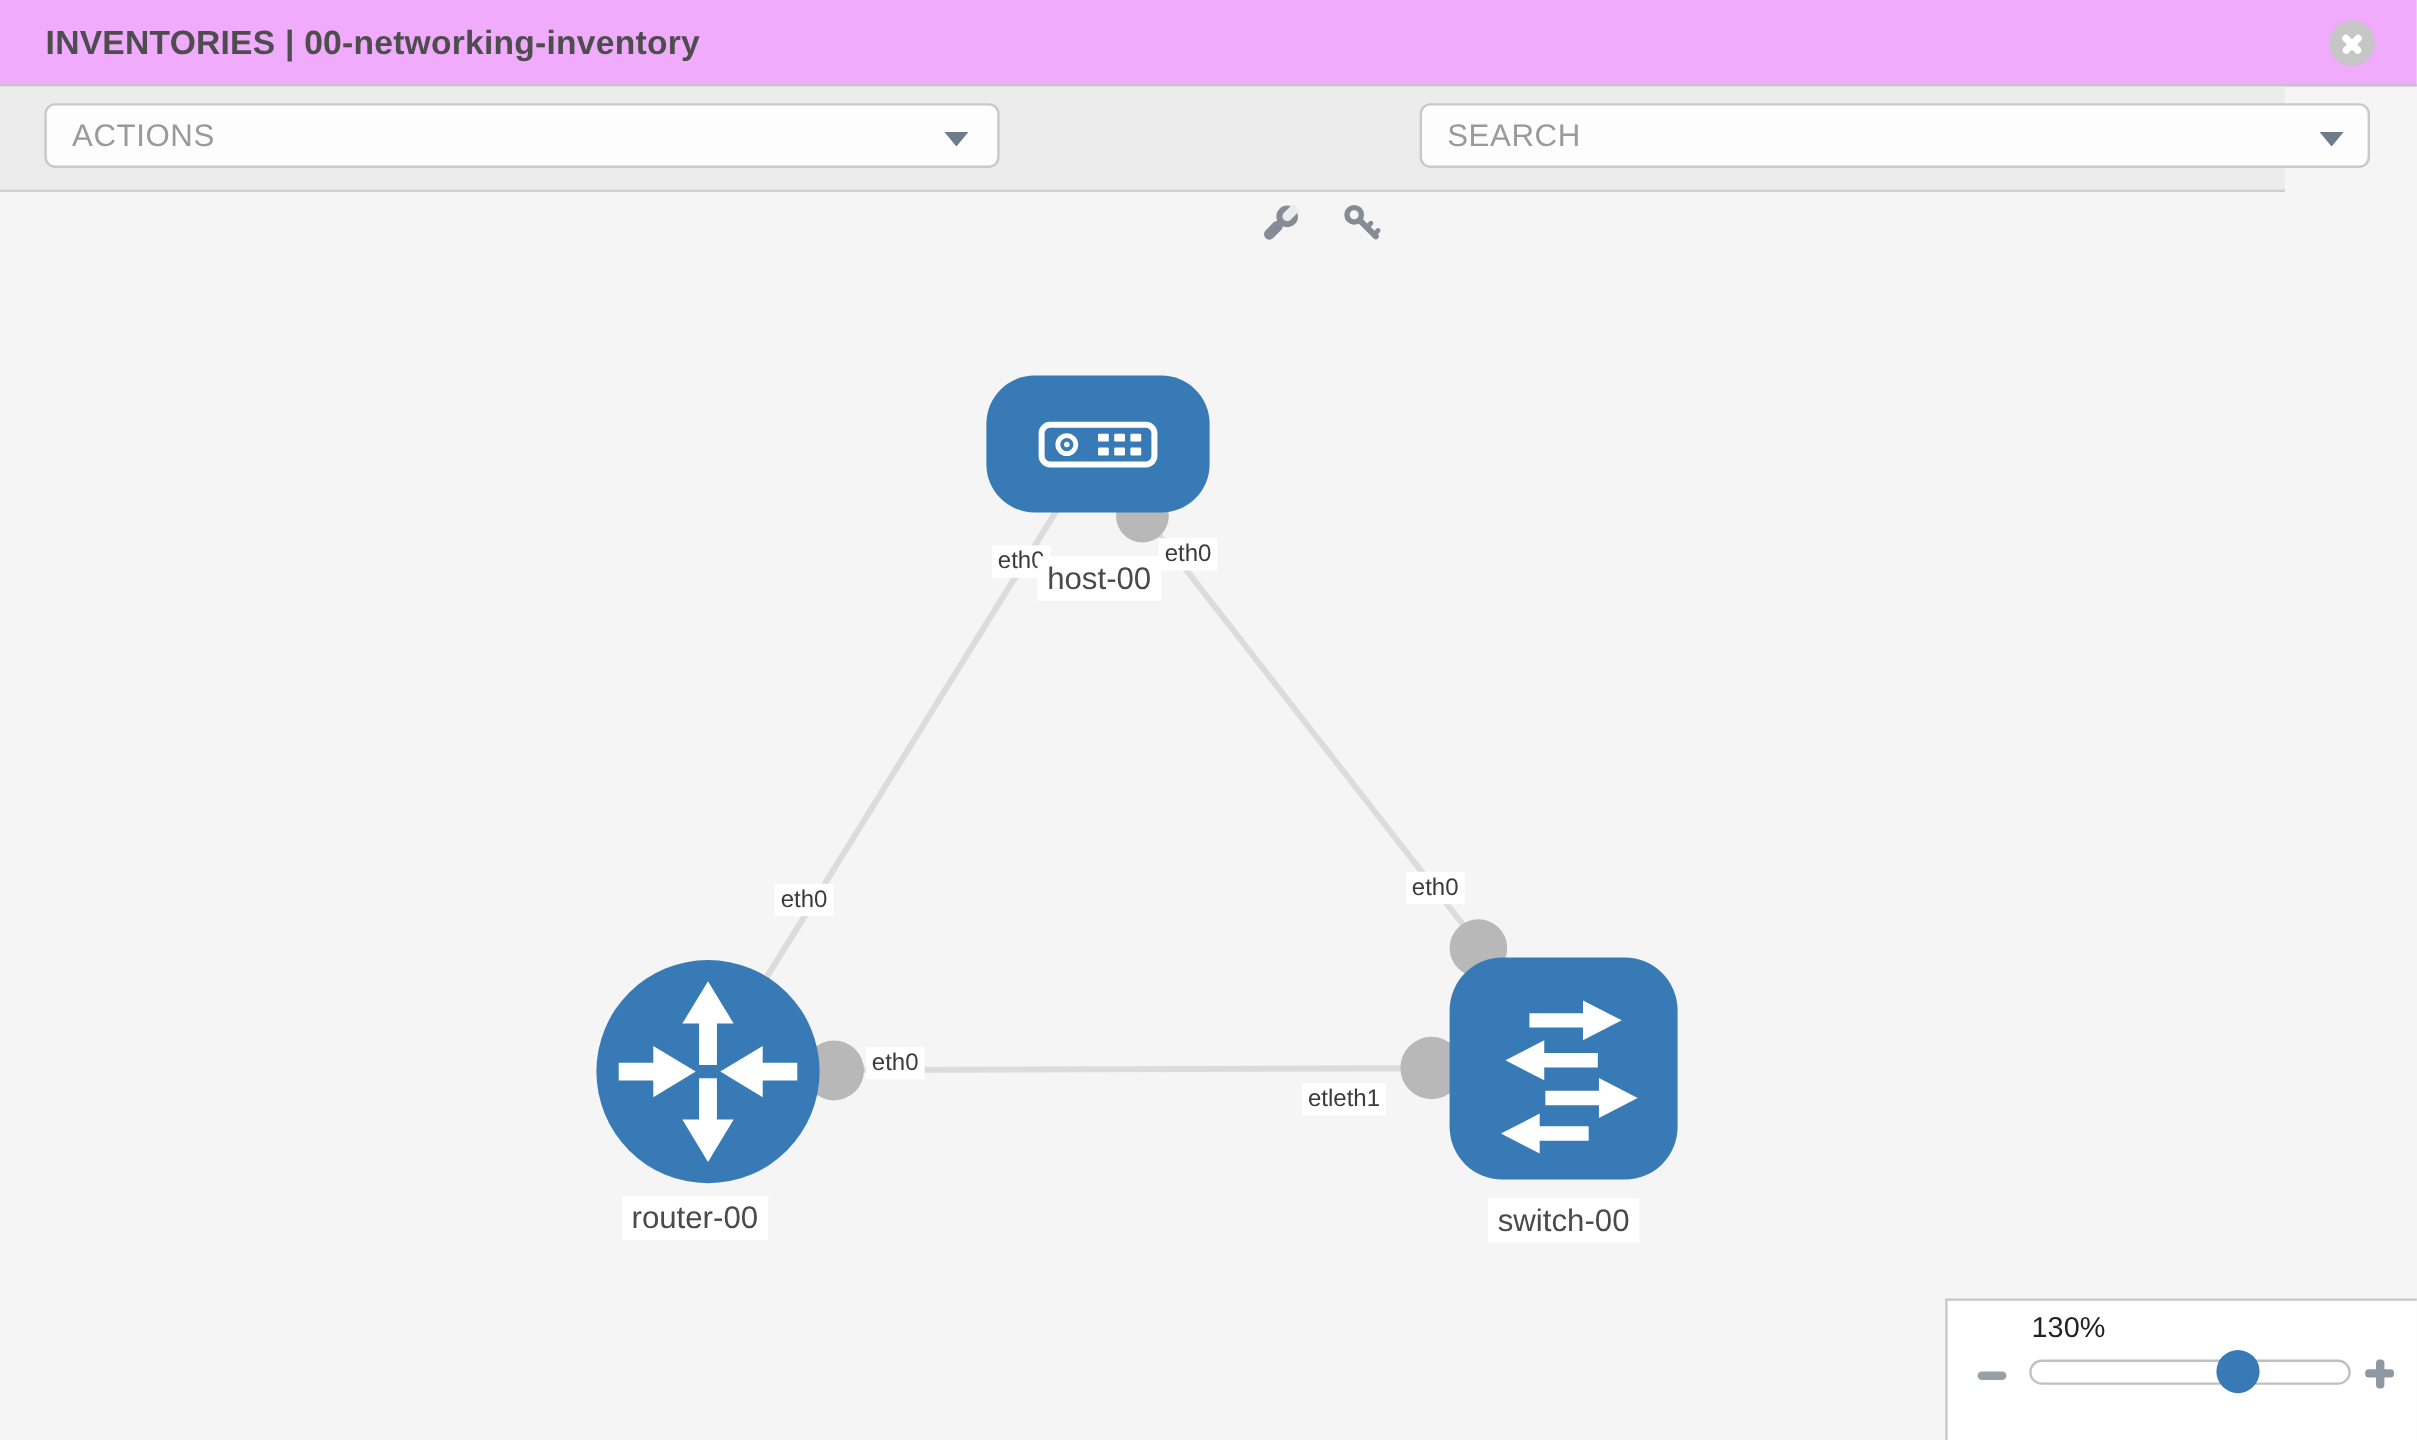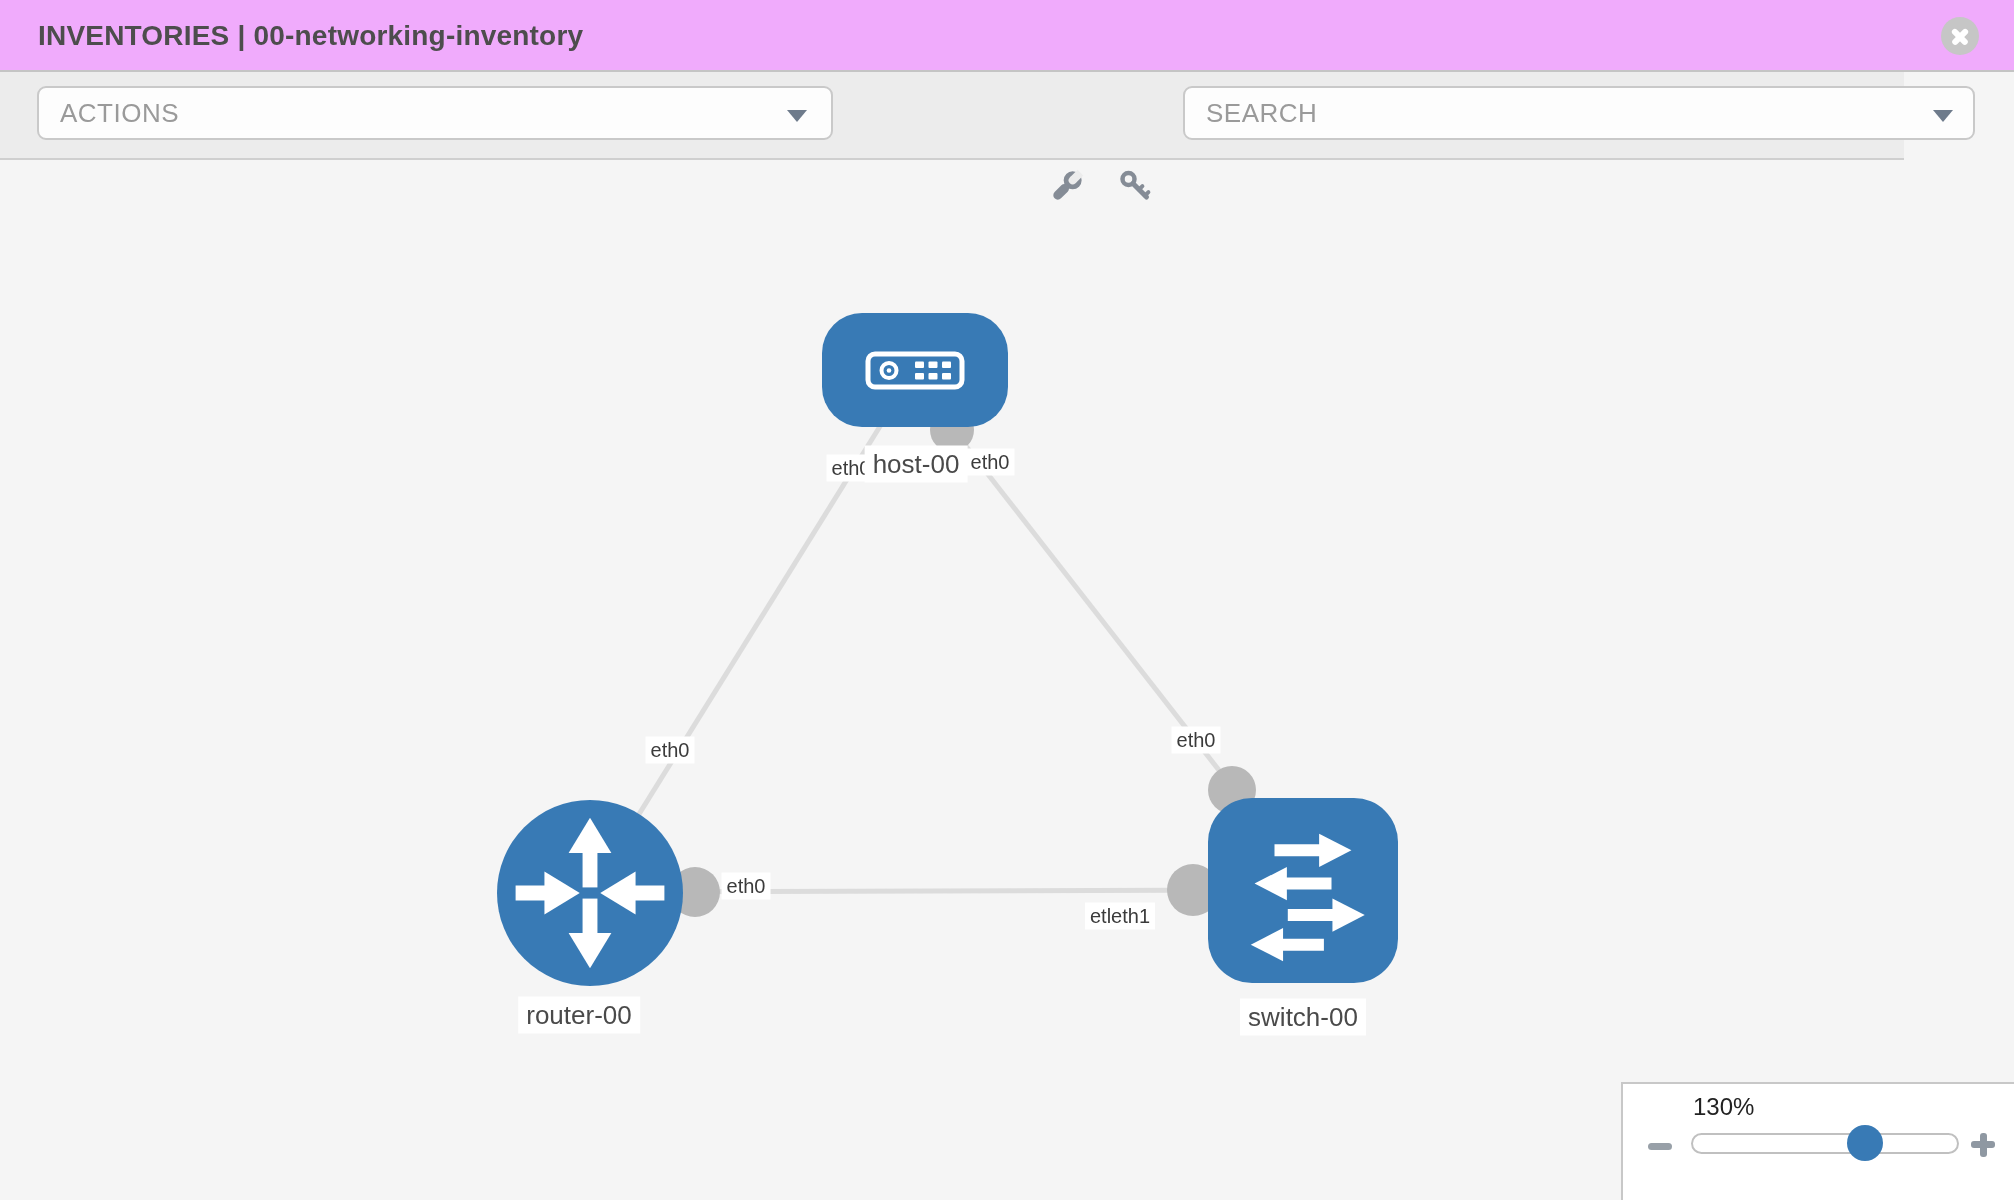--- a/index.html
+++ b/index.html
@@ -149,21 +149,21 @@
     </svg>
   </div>
 
   <div class="chip iface-chip" style="left:851px;top:468px;">eth0</div>
   <div class="chip iface-chip" style="left:670px;top:750px;">eth0</div>
   <div class="chip iface-chip" style="left:990px;top:462px;">eth0</div>
   <div class="chip iface-chip" style="left:1196px;top:740px;">eth0</div>
   <div class="chip iface-chip" style="left:746px;top:886px;">eth0</div>
   <div class="chip iface-chip" style="left:1120px;top:884px;margin-top:32px;">etleth1</div>
 
-  <div class="chip node-chip" style="left:916px;top:464px;">host-00</div>
+  <div class="chip node-chip" style="left:916px;top:482px;">host-00</div>
   <div class="chip node-chip" style="left:579px;top:1015px;">router-00</div>
   <div class="chip node-chip" style="left:1303px;top:1017px;">switch-00</div>
 </div>
 
 <div class="header">
   <div class="page-title">INVENTORIES | 00-networking-inventory</div>
   <div class="close-btn">
     <span class="xbar b1"></span>
     <span class="xbar b2"></span>
   </div>

